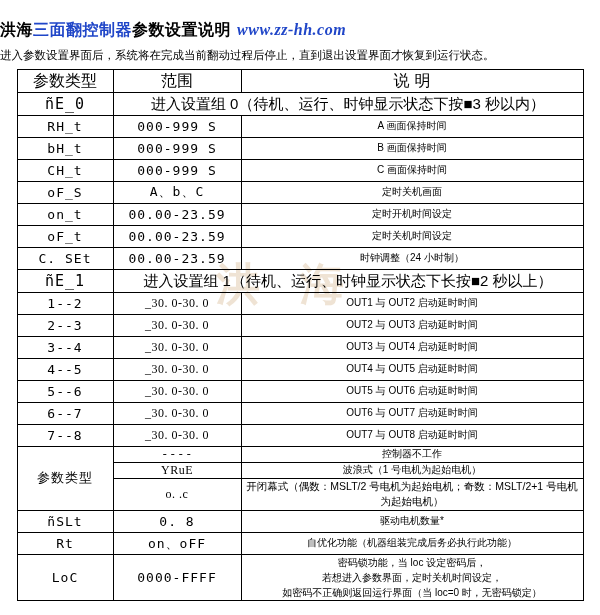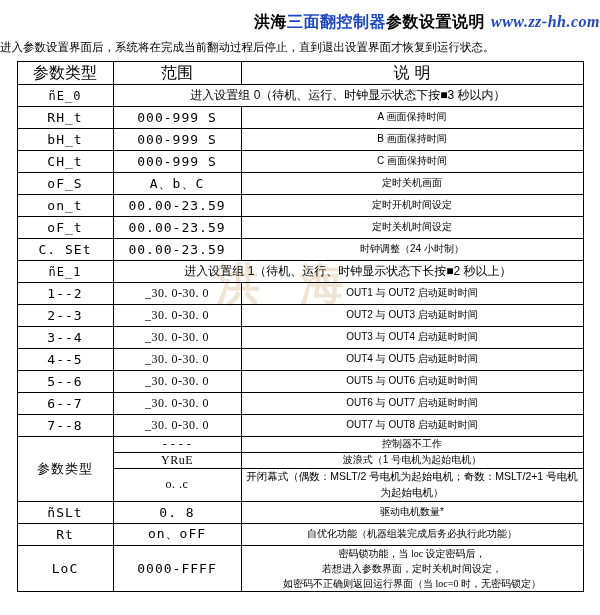--- a/index.html
+++ b/index.html
@@ -30,22 +30,22 @@
     font-weight: bold;
     z-index: 0;
     pointer-events: none;
     user-select: none;
   }
 
   
   .title {
     position: relative;
     z-index: 2;
-    text-align: right;
-    padding-top: 12px;
+    text-align: left;
+    padding-top: 20px;
     font-size: 16px;
     font-weight: bold;
     font-family: "DejaVu Sans", "Liberation Sans", sans-serif;
     letter-spacing: 0.5px;
   }
   .title .t-black { color: #000000; }
   .title .t-blue  { color: #2046c8; }
   .title .t-url   { color: #2046c8; font-family: "Liberation Serif", serif; font-style: italic; }
 
   .subtitle {
@@ -104,26 +104,26 @@
     line-height: 1.45;
     padding: 1px 4px;
   }
   .desc-sm {
     font-size: 10.5px;
     line-height: 1.5;
     padding: 1px 3px;
     margin-top: 9px;
   }
   .group-row td {
-    font-size: 12px;
+    font-size: 15px;
   }
   .multiline {
     padding: 3px 4px;
   }
-  .stack div { line-height: 1.5; font-family: Liberation Serif, serif; }
+  .stack div { line-height: 1.5; }
 </style>
 </head>
 <body>
 
 <div class="watermark">洪海</div>
 
 <div class="title">
   <span class="t-black">洪海</span><span class="t-blue">三面翻控制器</span><span class="t-black">参数设置说明</span>
   <span class="t-url">www.zz-hh.com</span>
 </div>

